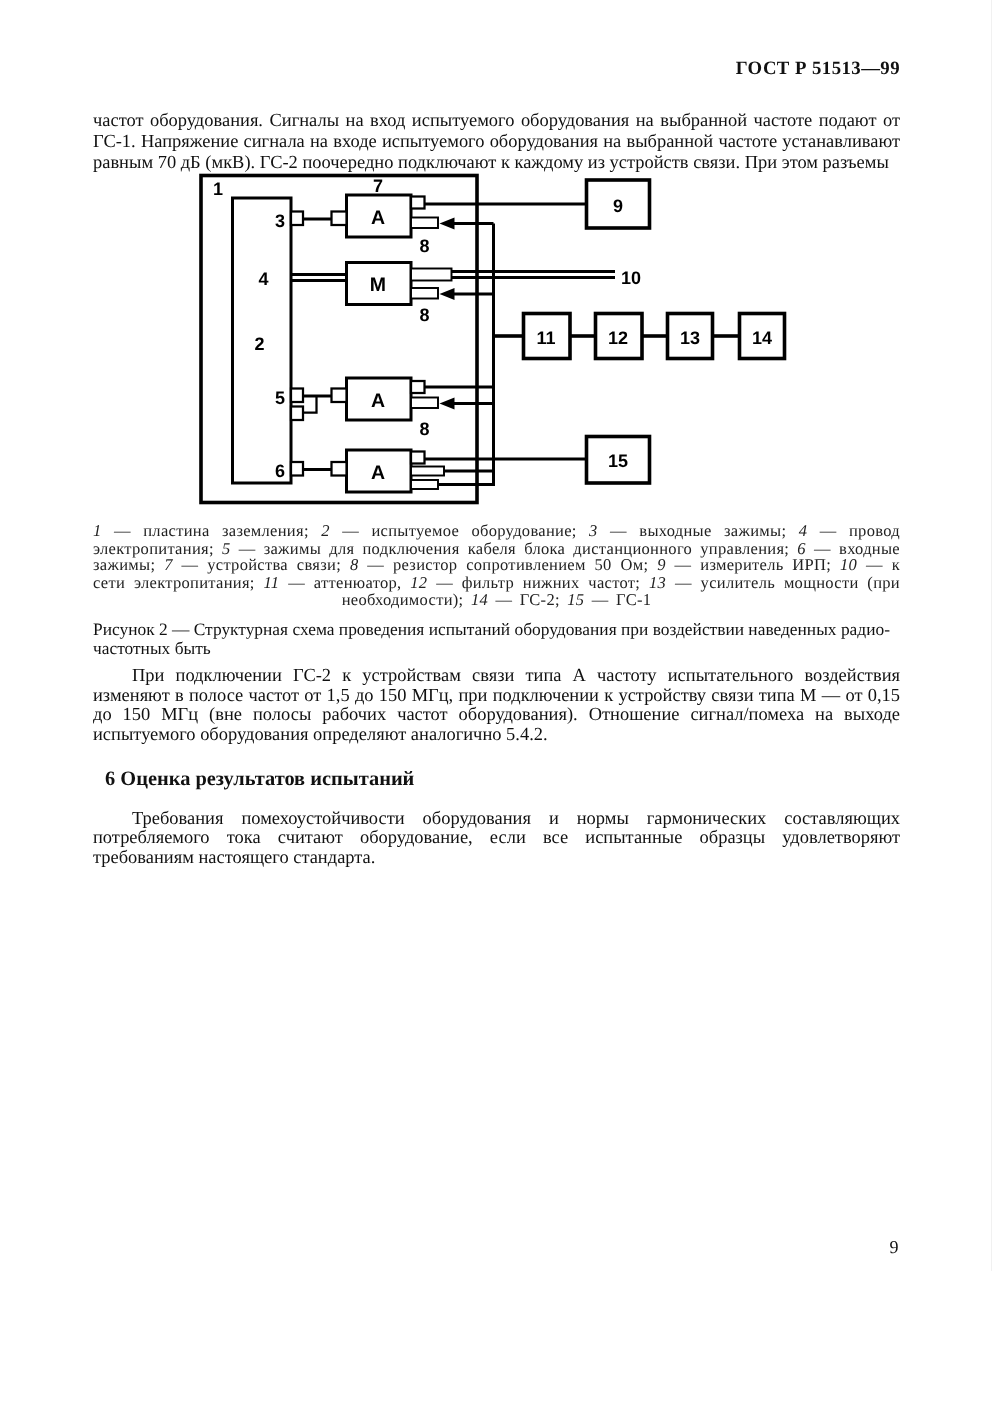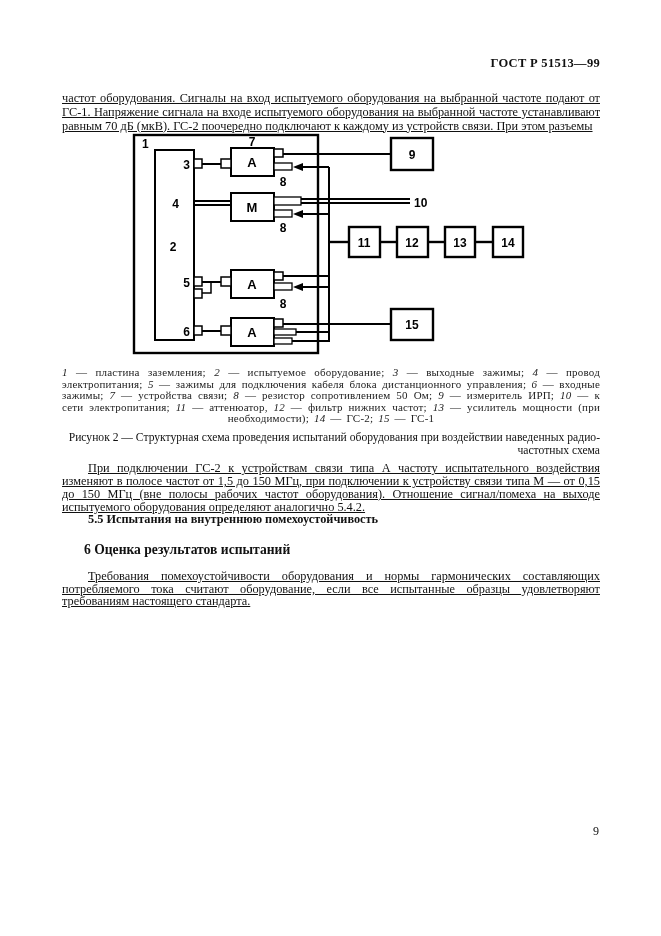--- a/index.html
+++ b/index.html
@@ -5,23 +5,23 @@
   html,body{margin:0;padding:0;background:#e8e8e8;}
   .page{
     position:relative;
     width:661px;height:936px;
     background:#ffffff;
     margin:0 auto;
     font-family:"Liberation Serif", serif;
     color:#111;
     overflow:hidden;
   }
-  .content{position:absolute;left:62px;top:56px;width:538px;}
+  .content{position:absolute;left:62px;top:38px;width:538px;}
   .doc-code{text-align:right;font-weight:bold;font-size:12.5px;letter-spacing:.3px;}
-  .body-text{font-size:12.3px;line-height:13.8px;text-align:justify;margin:0;text-decoration:underline;}
+  .body-text{font-size:12.3px;line-height:13.8px;text-align:justify;margin:0;}
   .para-intro{margin-top:21px;}
   .indent{text-indent:26px;}
   .figure-svg{display:block;margin-top:-8px;}
   .figure-svg .ln{stroke:#000;fill:none;}
   .figure-svg .sw25{stroke-width:2.4;}
   .figure-svg .sw2{stroke-width:2;}
   .figure-svg .sw15{stroke-width:1.5;}
   .figure-svg .sw13{stroke-width:1.3;}
   .figure-svg .whitebox{fill:#fff;stroke:#000;}
   .figure-svg .ah{fill:#000;stroke:none;}
@@ -32,33 +32,33 @@
   }
   .figure-svg text.blk{font-size:13px;}
   .legend{
     font-size:11px;line-height:11.4px;
     text-align:justify;text-align-last:center;
     word-spacing:2px;letter-spacing:.2px;
     margin-top:2px;color:#222;
   }
   .legend i{font-style:italic;}
   .caption{
-    text-align:right;font-size:11.6px;line-height:12.4px;
+    text-align:left;font-size:11.6px;line-height:12.4px;
     margin-top:8px;
   }
   .para-after{margin-top:11px;}
   .note{
     font-size:10.9px;line-height:12.2px;
     text-align:justify;text-indent:26px;
     margin-top:13px;
   }
   .para-gc2{margin-top:5px;line-height:12.8px;}
   .h55{font-weight:bold;text-indent:26px;margin:0;font-size:12.3px;line-height:12.8px;}
   .p55{margin:0;line-height:12.8px;}
-  .h6{font-size:13.6px;font-weight:bold;margin:16px 0 12px 22px;}
+  .h6{font-size:13.6px;font-weight:bold;margin:16px 0 12px 8px;}
   .p6{margin:0;line-height:12.6px;}
   .page-number{position:absolute;right:62px;top:824px;font-size:12px;}
 </style>
 </head>
 <body>
 
 <div class="page">
   <div class="content">
 
     <div class="doc-code">ГОСТ Р 51513—99</div>
@@ -151,28 +151,27 @@
       <text class="blk" x="252" y="150" text-anchor="middle">А</text>
       <text class="blk" x="252" y="195" text-anchor="middle">М</text>
       <text class="blk" x="252" y="272" text-anchor="middle">А</text>
       <text class="blk" x="252" y="320" text-anchor="middle">А</text>
     </svg>
 
     <div class="legend"><span><i>1</i> — пластина заземления; </span><span><i>2</i> — испытуемое оборудование; </span><span><i>3</i> — выходные зажимы; </span><span><i>4</i> — провод электропитания; </span><span><i>5</i> — зажимы для подключения кабеля блока дистанционного управления; </span><span><i>6</i> — входные зажимы; </span><span><i>7</i> — устройства связи; </span><span><i>8</i> — резистор сопротивлением 50 Ом; </span><span><i>9</i> — измеритель ИРП; </span><span><i>10</i> — к сети электропитания; </span><span><i>11</i> — аттенюатор, </span><span><i>12</i> — фильтр нижних частот; </span><span><i>13</i> — усилитель мощности (при необходимости); </span><span><i>14</i> — ГС-2; </span><span><i>15</i> — ГС-1 </span></div>
 
     <div class="caption">
       <span>Рисунок 2 — Структурная схема проведения испытаний оборудования при воздействии наведенных радио-</span><br>
-      <span>частотных схема</span>
+      <span>частотных быть</span>
     </div>
 
 
 
     <p class="body-text indent para-gc2">При подключении ГС-2 к устройствам связи типа А частоту испытательного воздействия изменяют в полосе частот от 1,5 до 150 МГц, при подключении к устройству связи типа М — от 0,15 до 150 МГц (вне полосы рабочих частот оборудования). Отношение сигнал/помеха на выходе испытуемого оборудования определяют аналогично 5.4.2.</p>
 
-    <p class="h55">5.5 Испытания на внутреннюю помехоустойчивость</p>
 
     <div class="h6">6 Оценка результатов испытаний</div>
 
     <p class="body-text indent p6">Требования помехоустойчивости оборудования и нормы гармонических составляющих потребляемого тока считают оборудование, если все испытанные образцы удовлетворяют требованиям настоящего стандарта.</p>
 
   </div>
 
   <div class="page-number">9</div>
 </div>
 

